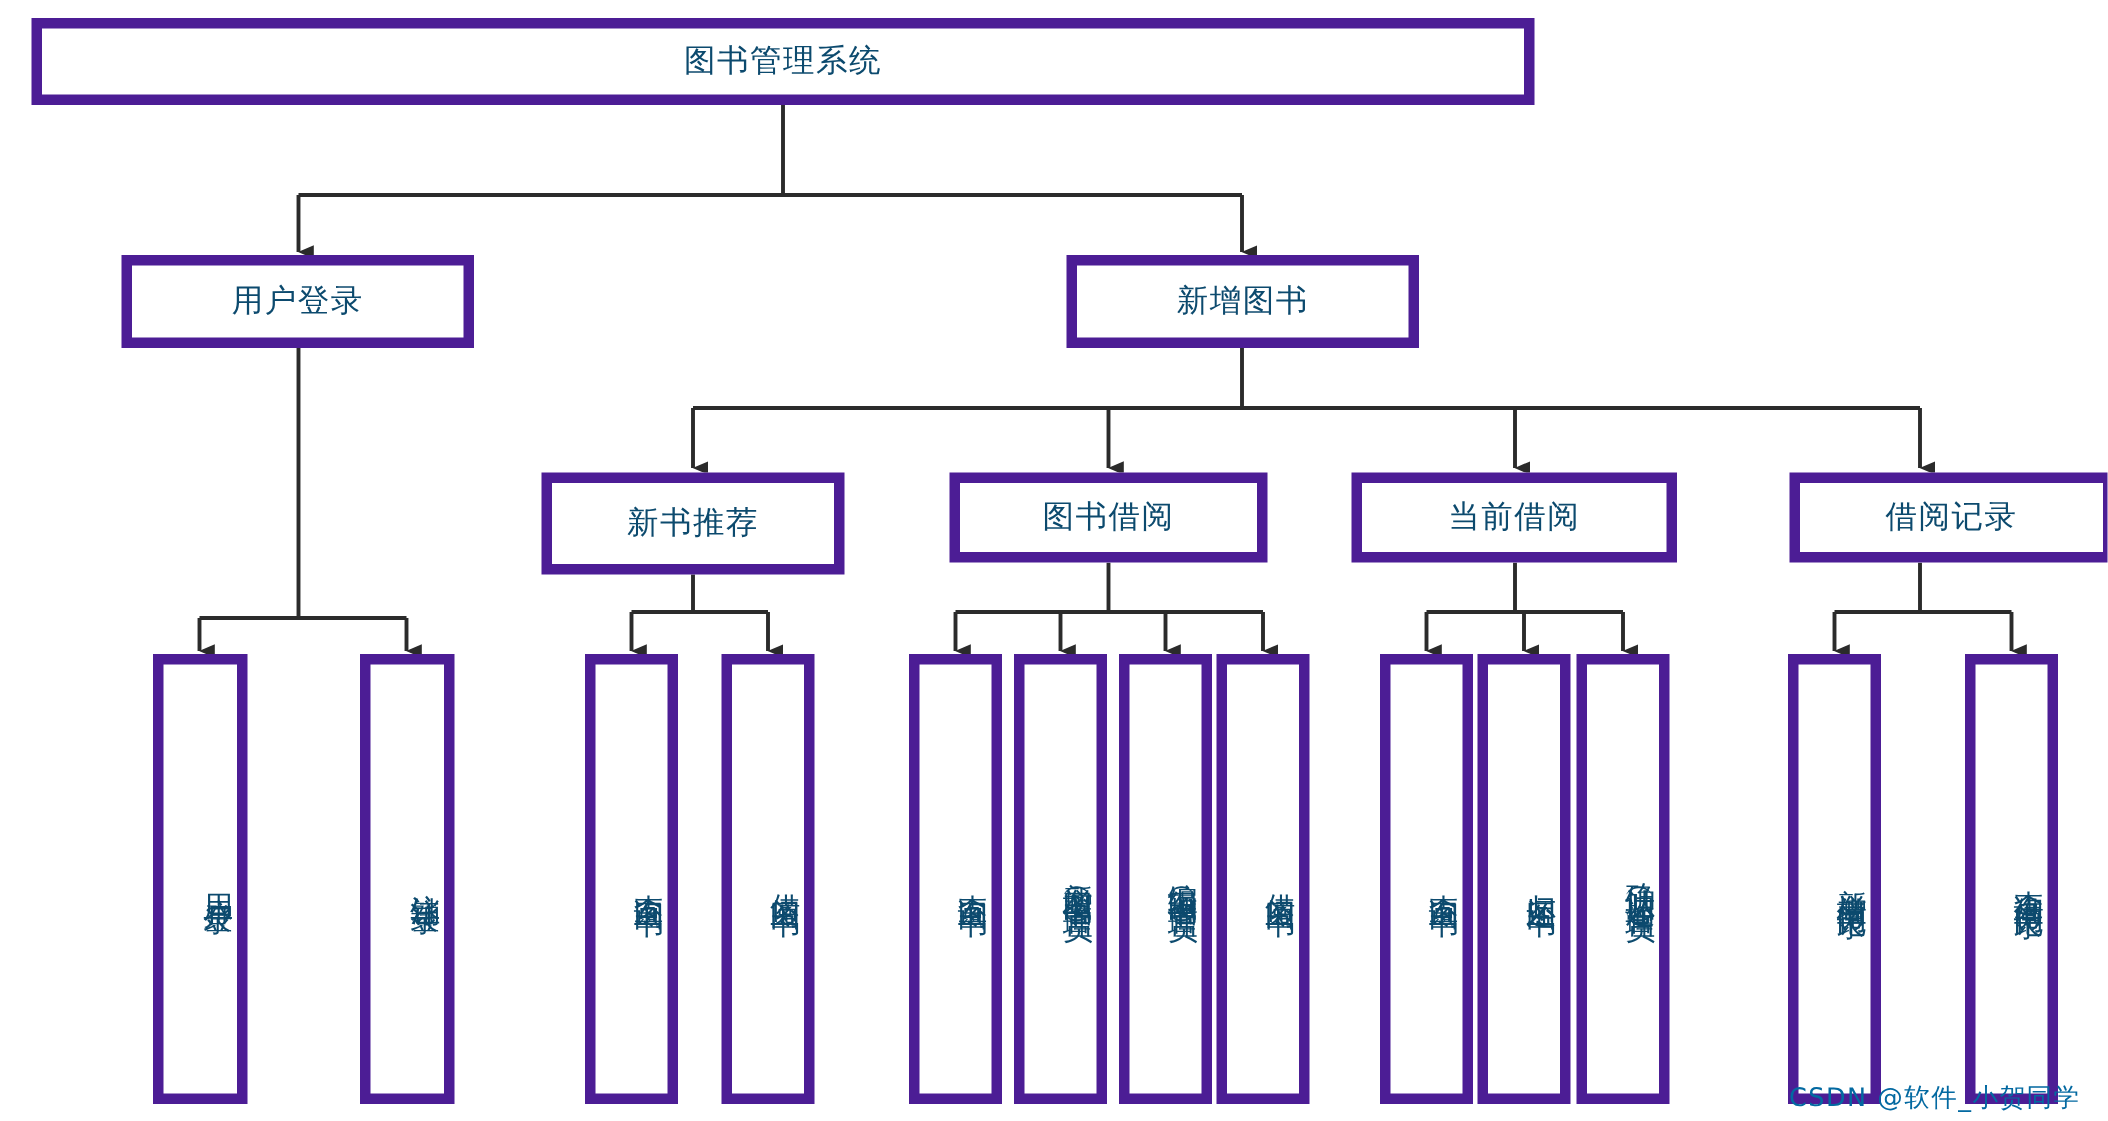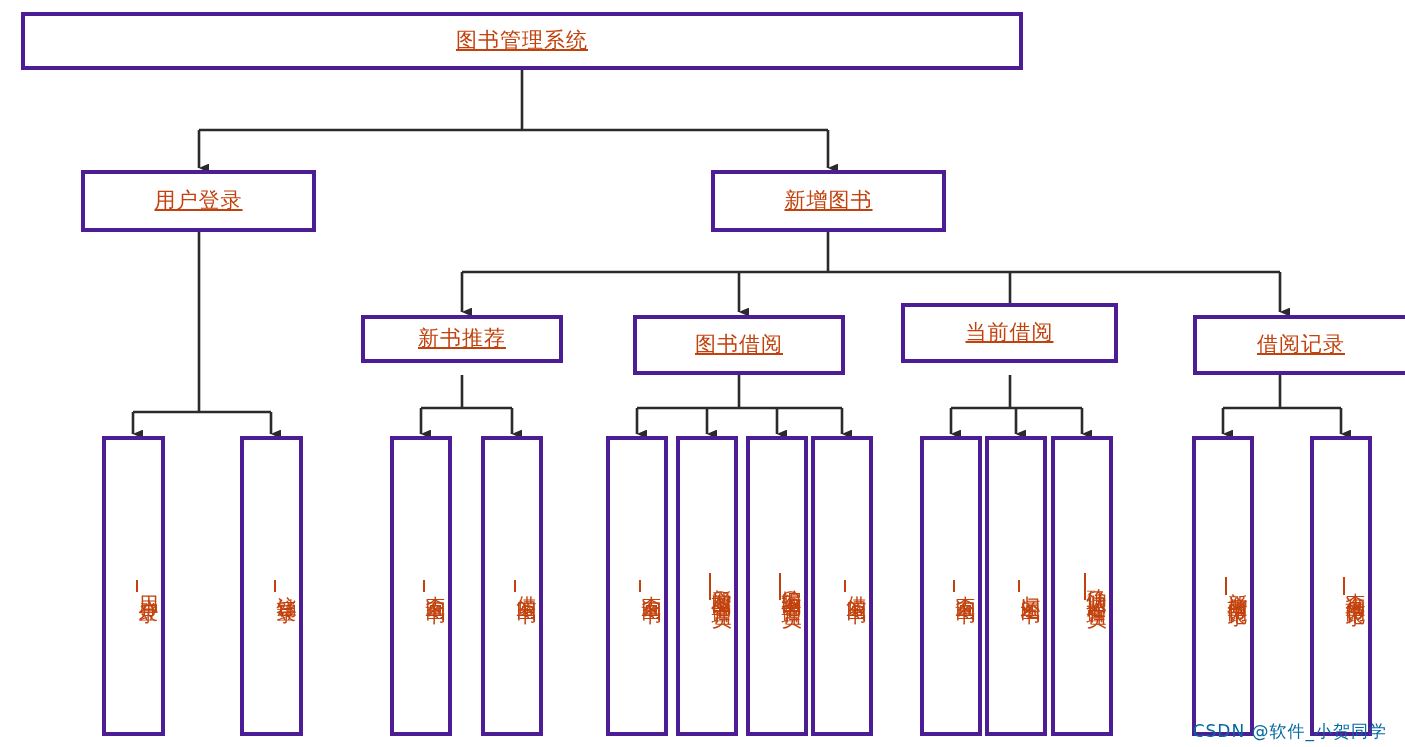--- a/index.html
+++ b/index.html
@@ -6,28 +6,27 @@
   body{
     width:1405px;height:747px;
     background:#ffffff;
     font-family:"DejaVu Sans","Liberation Sans",sans-serif;
     overflow:hidden;position:relative;
   }
   #diagram{position:absolute;left:0;top:0;width:1405px;height:747px;}
   .node{
     position:absolute;
     box-sizing:border-box;
-    border:4px solid #4c1d95;
+    border:7px solid #4c1d95;
     background:#ffffff;
     display:flex;
     align-items:center;
     justify-content:center;
-    color:#c2410c;
+    color:#0c4a6e;
     z-index:2;
-    text-decoration:underline;
   }
   .node.horiz{
     font-size:21px;
     letter-spacing:1px;
     line-height:1.2;
     writing-mode:horizontal-tb;
   }
   .node.vert{
     writing-mode:vertical-rl;
     text-orientation:upright;
@@ -111,23 +110,23 @@
       <path d="M1223,408 L1223,434" marker-end="url(#arw)"></path>
       <path d="M1341,408 L1341,434" marker-end="url(#arw)"></path>
     </g>
   </svg>
 
   <div class="node horiz" style="left:21px;top:12px;width:1002px;height:58px;">图书管理系统</div>
 
   <div class="node horiz" style="left:81px;top:170px;width:235px;height:62px;">用户登录</div>
   <div class="node horiz" style="left:711px;top:170px;width:235px;height:62px;">新增图书</div>
 
-  <div class="node horiz" style="left:361px;top:315px;width:202px;height:48px;">新书推荐</div>
+  <div class="node horiz" style="left:361px;top:315px;width:202px;height:68px;">新书推荐</div>
   <div class="node horiz" style="left:633px;top:315px;width:212px;height:60px;text-align:center;">图书借阅</div>
-  <div class="node horiz" style="left:901px;top:303px;width:217px;height:60px;">当前借阅</div>
+  <div class="node horiz" style="left:901px;top:315px;width:217px;height:60px;">当前借阅</div>
   <div class="node horiz" style="left:1172px;top:315px;width:216px;height:60px;margin-left:21px;">借阅记录</div>
 
   <div class="node vert" style="left:102px;top:436px;width:63px;height:300px;">
     <span class="vtext">用户登录</span>
   </div>
   <div class="node vert" style="left:240px;top:436px;width:63px;height:300px;">
     <span class="vtext">注销登录</span>
   </div>
 
   <div class="node vert" style="left:390px;top:436px;width:62px;height:300px;">

